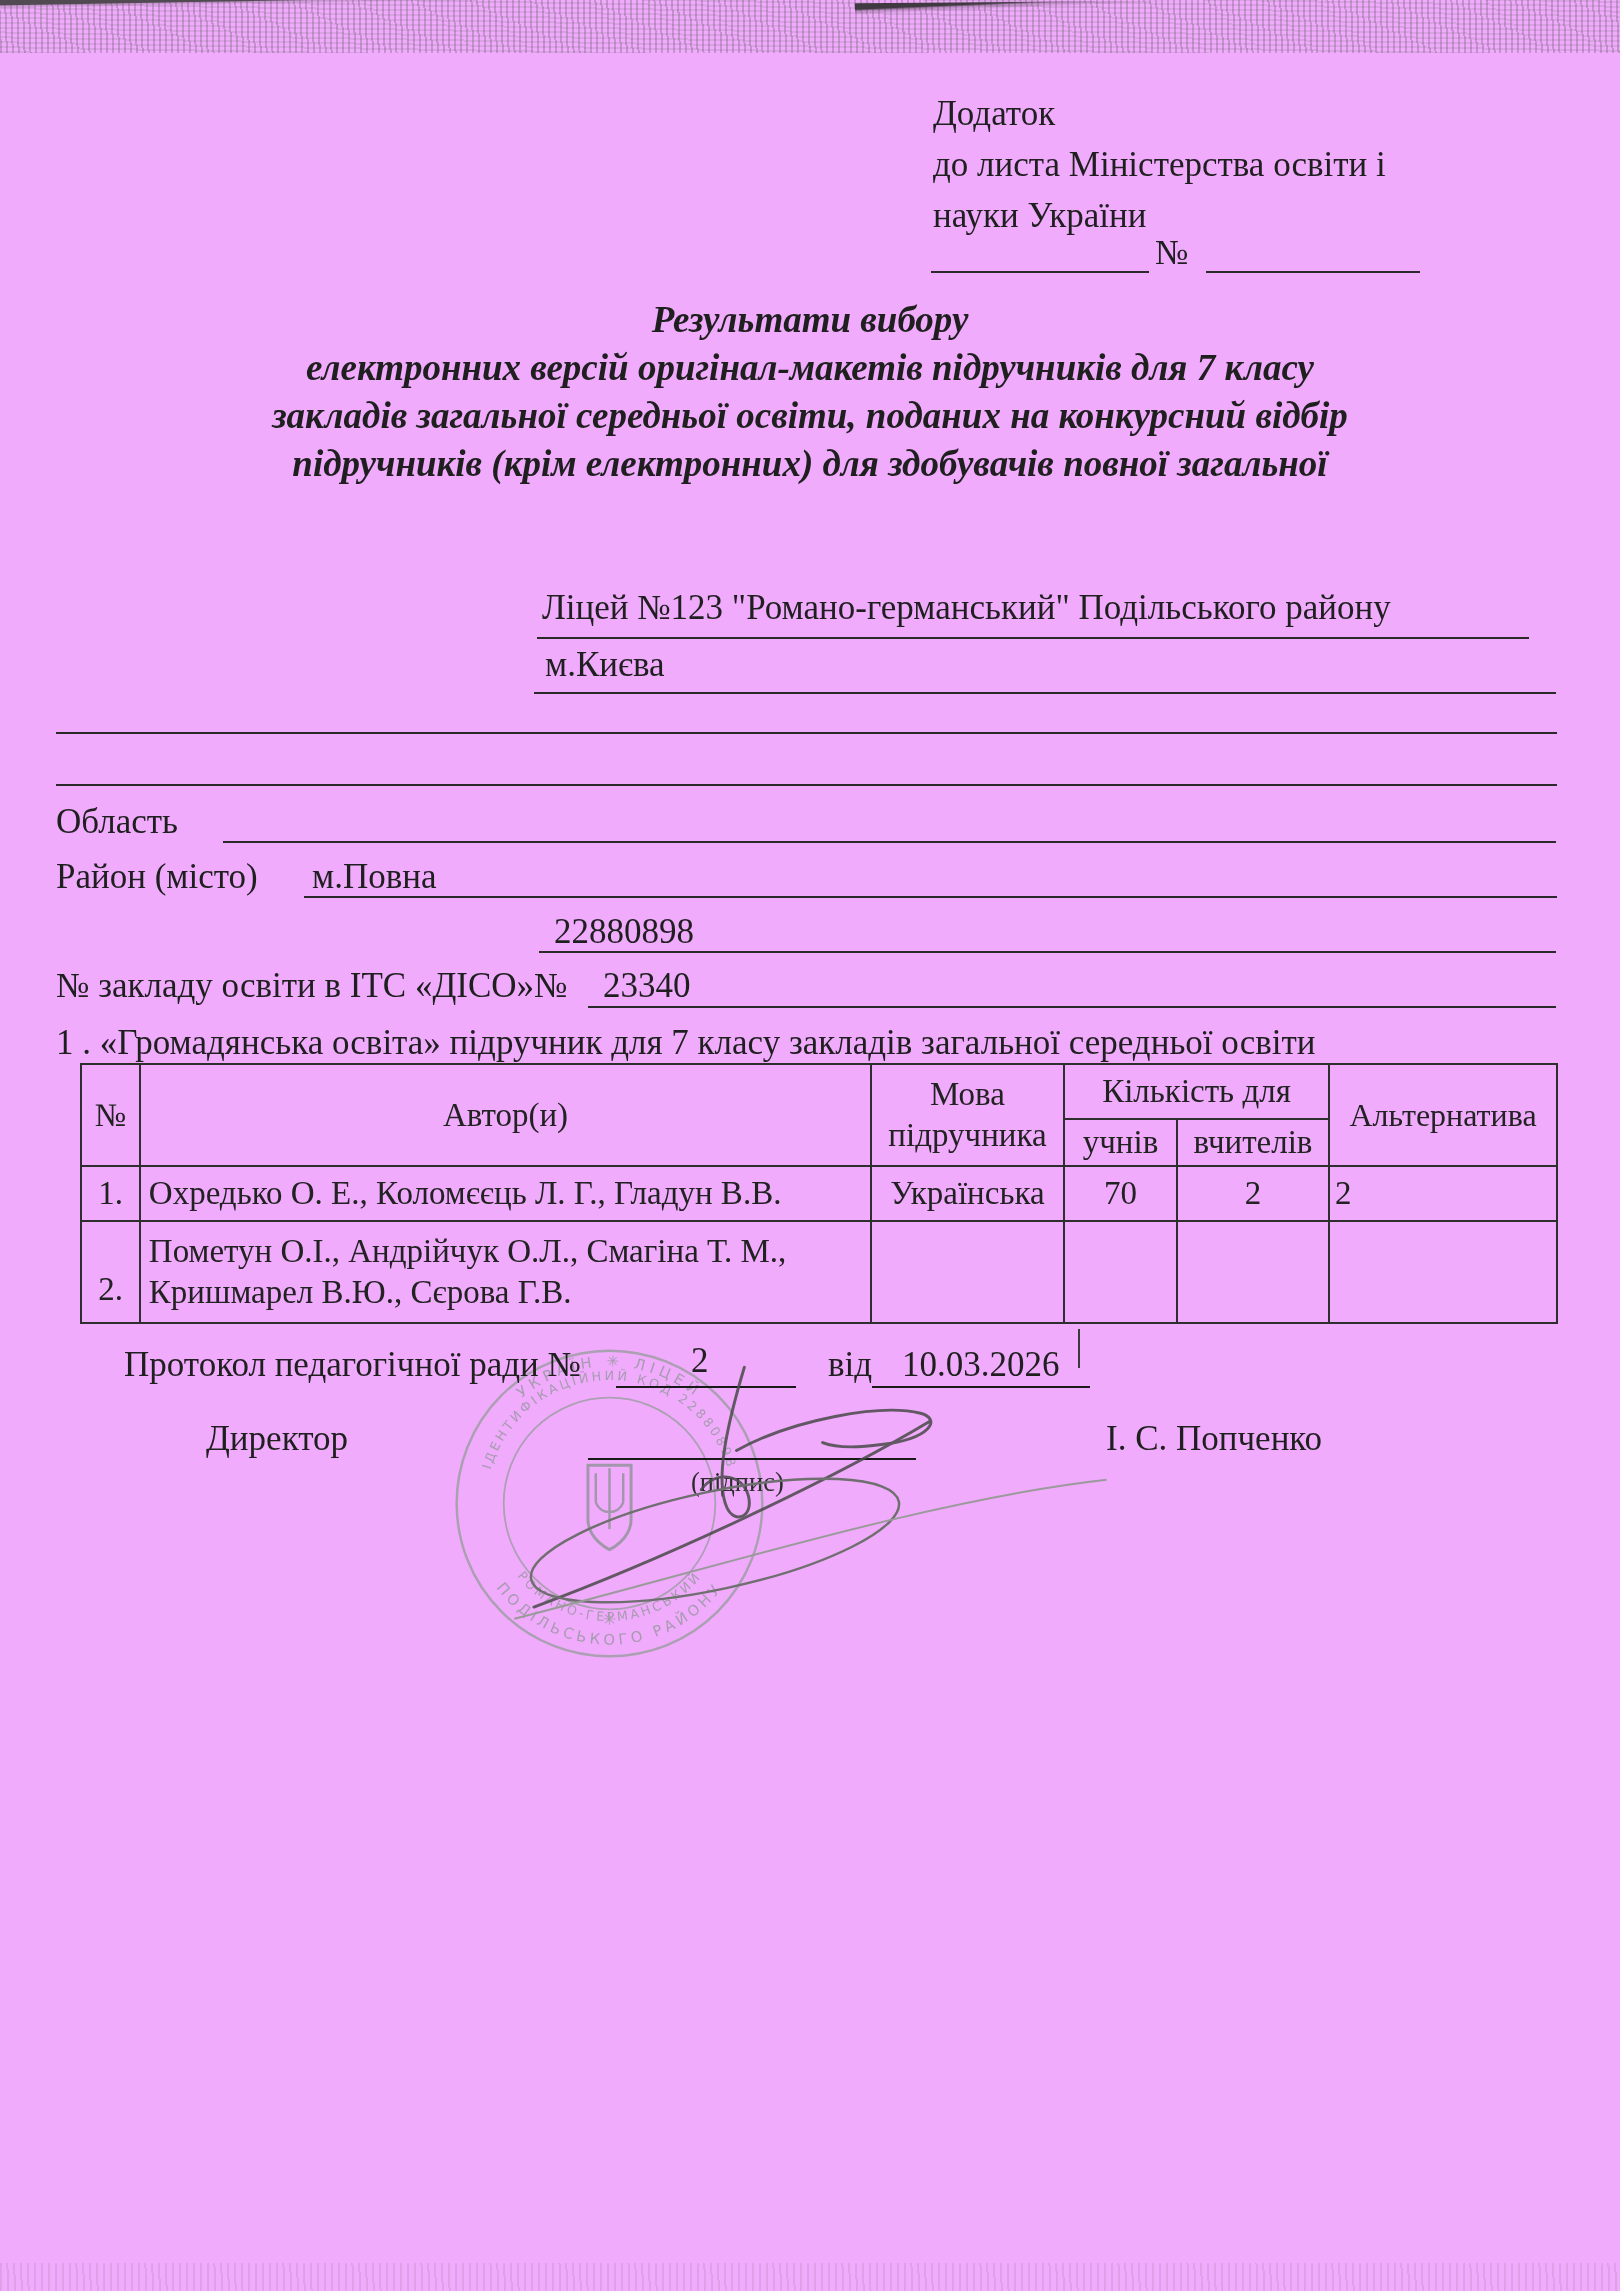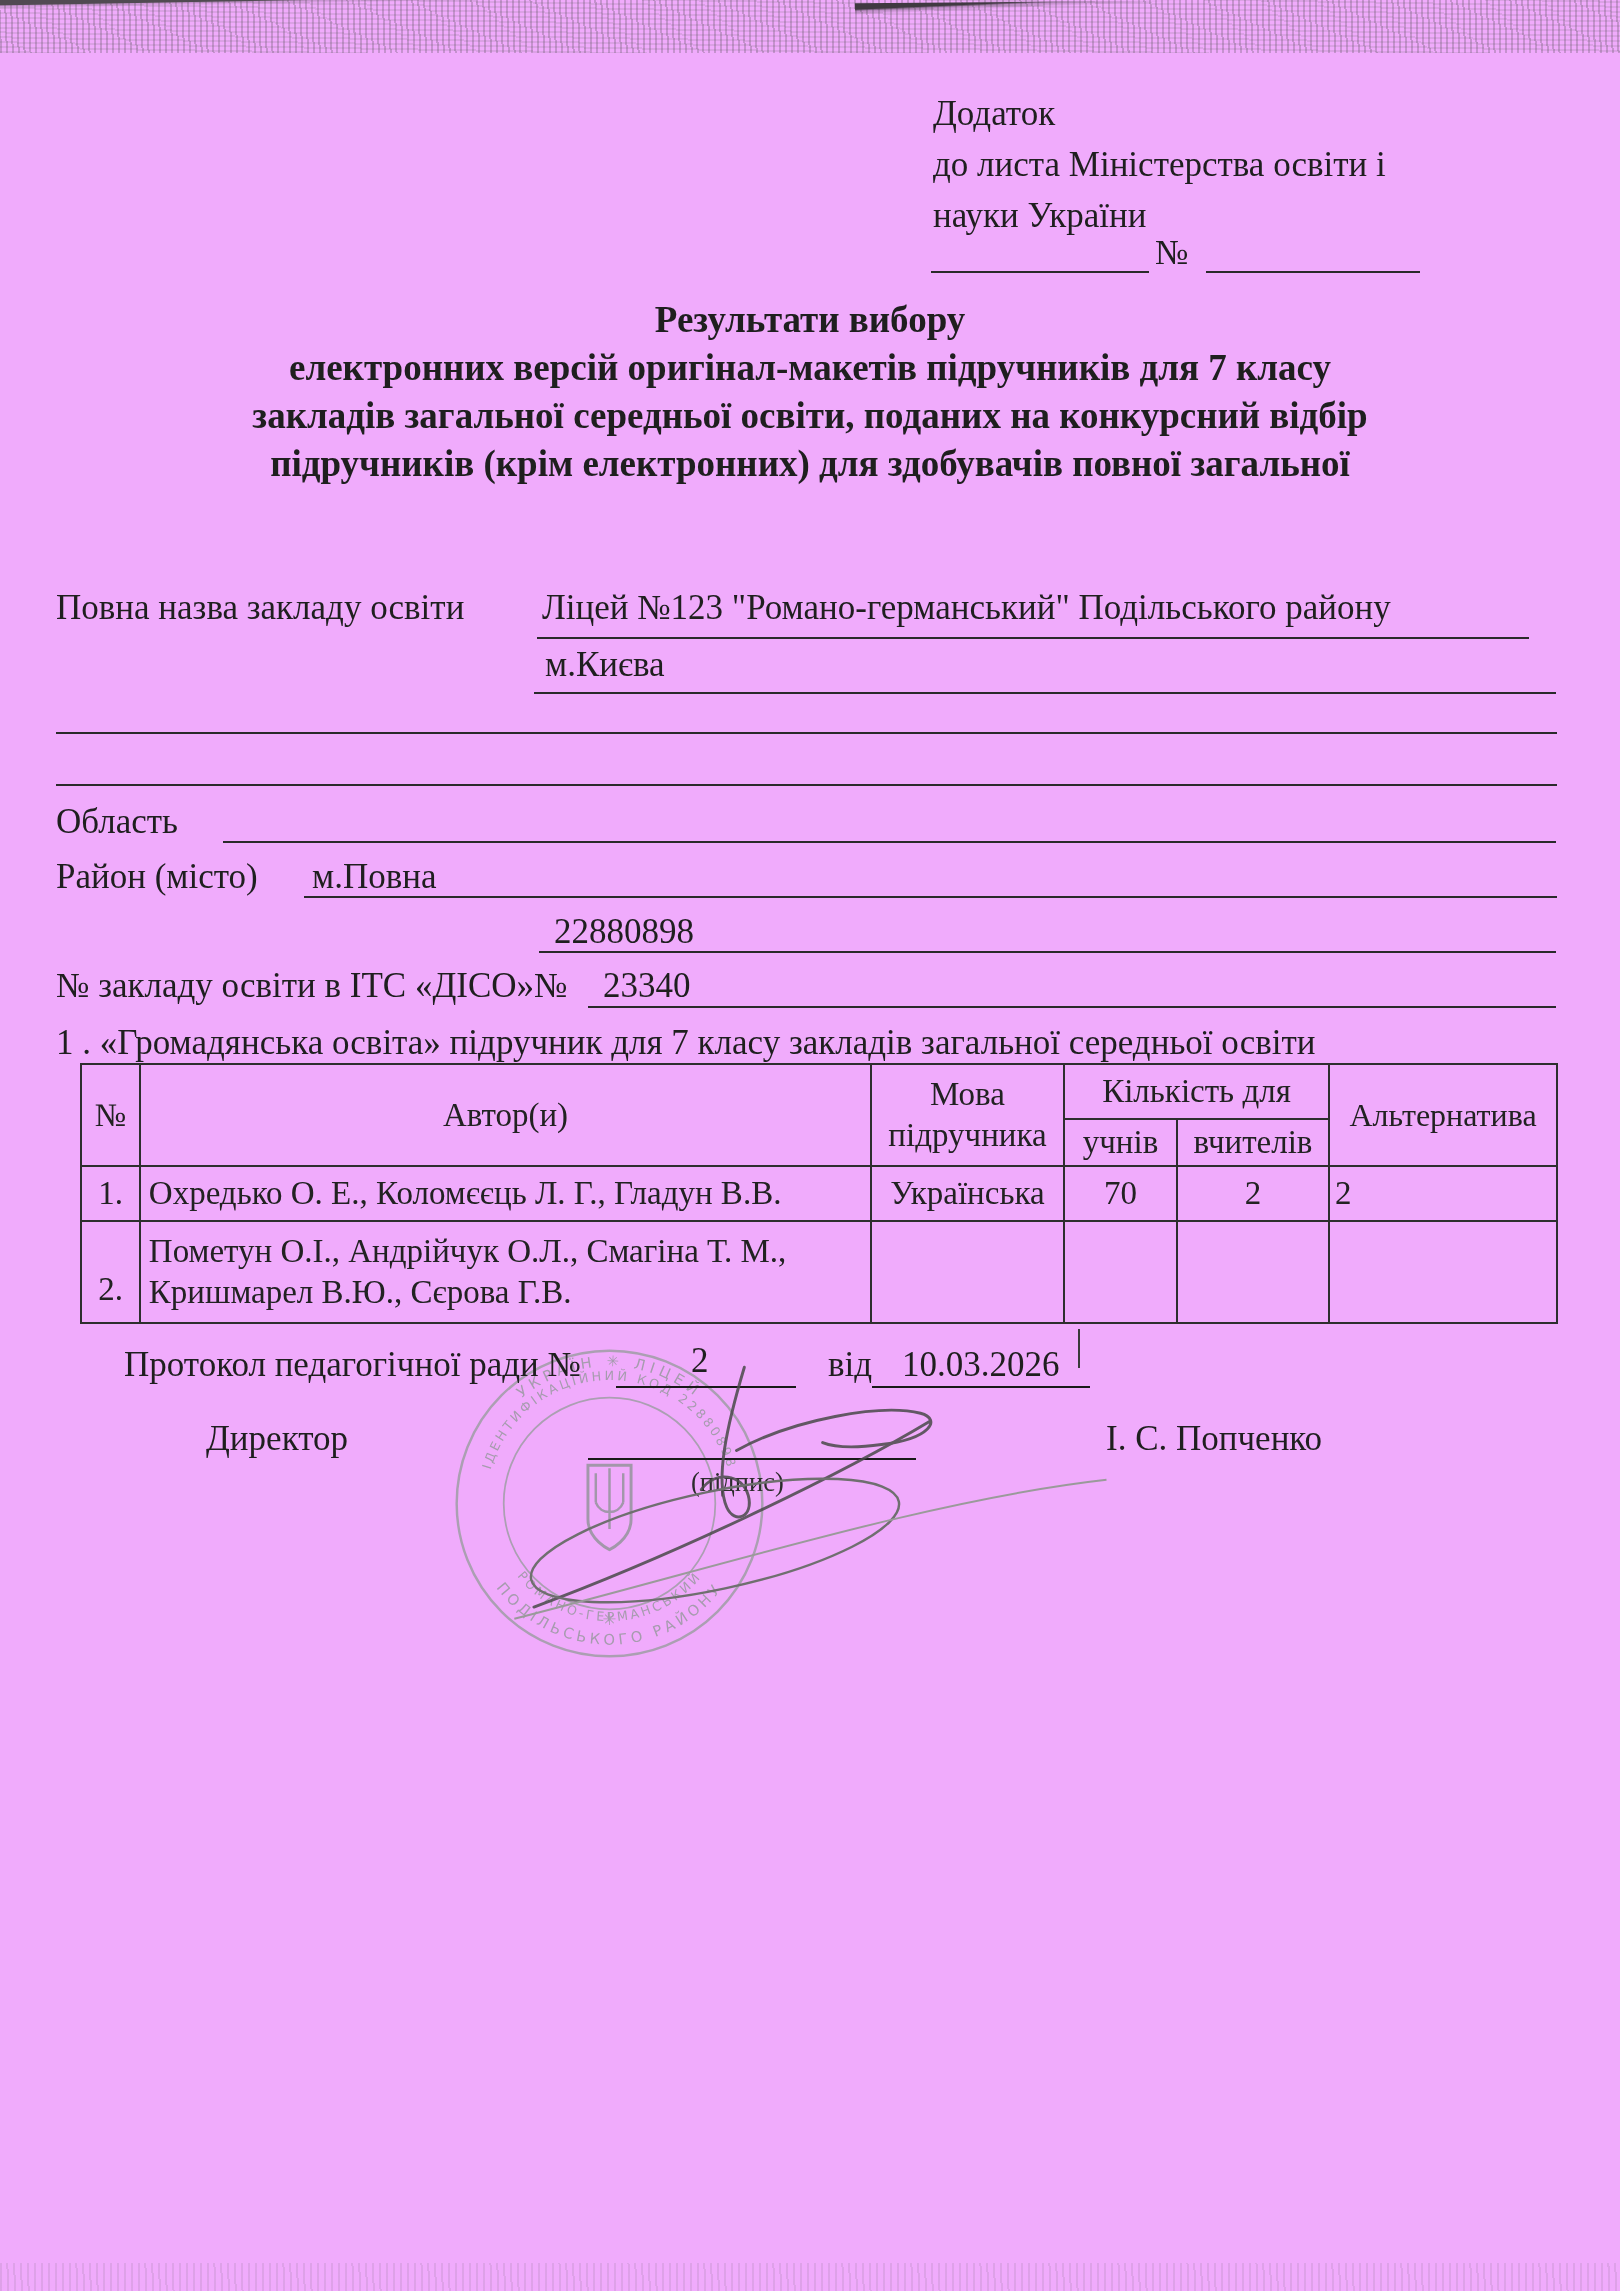--- a/index.html
+++ b/index.html
@@ -33,21 +33,21 @@
     transform:rotate(-.5deg);
   }
   .noise-bottom{
     position:absolute;left:0;bottom:0;width:1620px;height:29px;
     background:repeating-linear-gradient(89deg,rgba(90,90,90,.22) 0 2px,rgba(255,255,255,0) 2px 6.9px);
     opacity:.55;
   }
 
   
   .title{position:absolute;left:0;top:296px;width:1620px;text-align:center;
-         font-weight:700;font-size:37px;line-height:48px;}
+         font-weight:700;font-size:37px;line-height:48px;font-style:italic;}
 
   
   table.book{
     position:absolute;left:80px;top:1063px;width:1476px;
     border-collapse:collapse;table-layout:fixed;
     font-size:33px;color:#222;
   }
   table.book th,table.book td{
     border:2px solid #2e2e2e;padding:2px 7.8px;
     font-weight:400;overflow:hidden;
@@ -75,21 +75,20 @@
   <div class="ul" style="left:931px;top:271px;width:218px;"></div>
   <div class="ul" style="left:1206px;top:271px;width:214px;"></div>
 
   <div class="title">
     <div>Результати вибору</div>
     <div>електронних версій оригінал-макетів підручників для 7 класу</div>
     <div>закладів загальної середньої освіти, поданих на конкурсний відбір</div>
     <div>підручників (крім електронних) для здобувачів повної загальної</div>
   </div>
 
-  <div class="line t36" style="left:56px;top:588px;">Повна назва закладу освіти</div>
   <div class="line t36" style="left:542px;top:588px;">Ліцей №123 "Романо-германський" Подільського району</div>
   <div class="ul" style="left:537px;top:637px;width:992px;"></div>
   <div class="line t36" style="left:545px;top:645px;">м.Києва</div>
   <div class="ul" style="left:534px;top:692px;width:1022px;"></div>
 
   <div class="ul" style="left:56px;top:732px;width:1501px;"></div>
   <div class="ul" style="left:56px;top:784px;width:1501px;"></div>
 
   <div class="line t36" style="left:56px;top:802px;">Область</div>
   <div class="ul" style="left:223px;top:841px;width:1333px;"></div>

